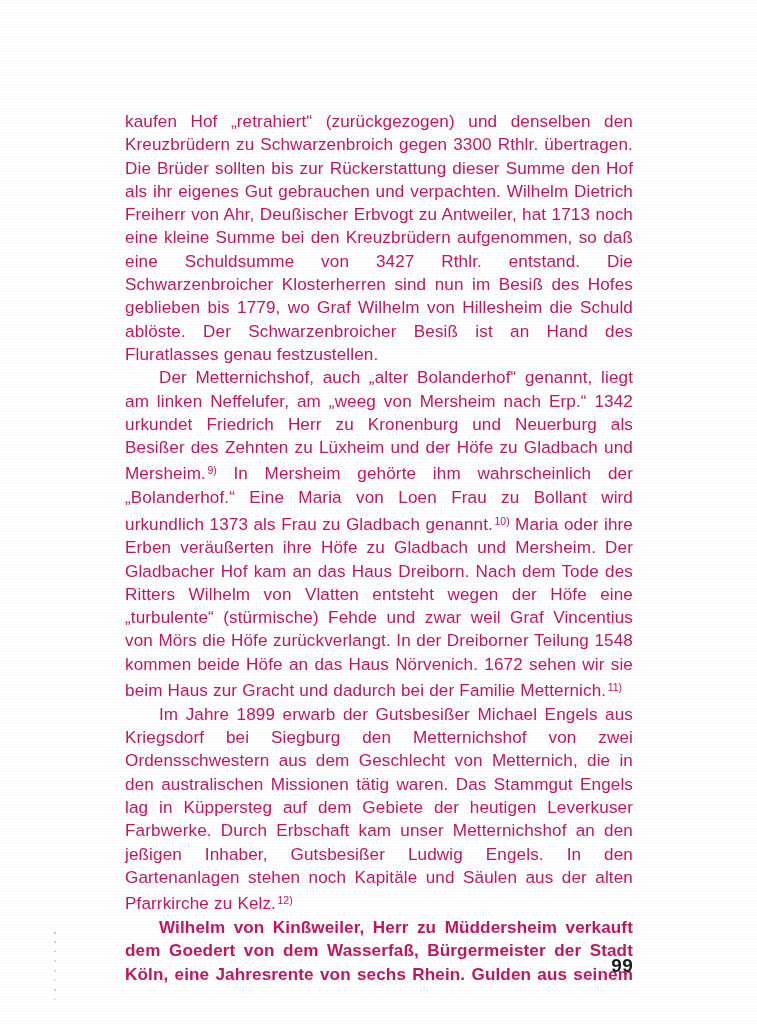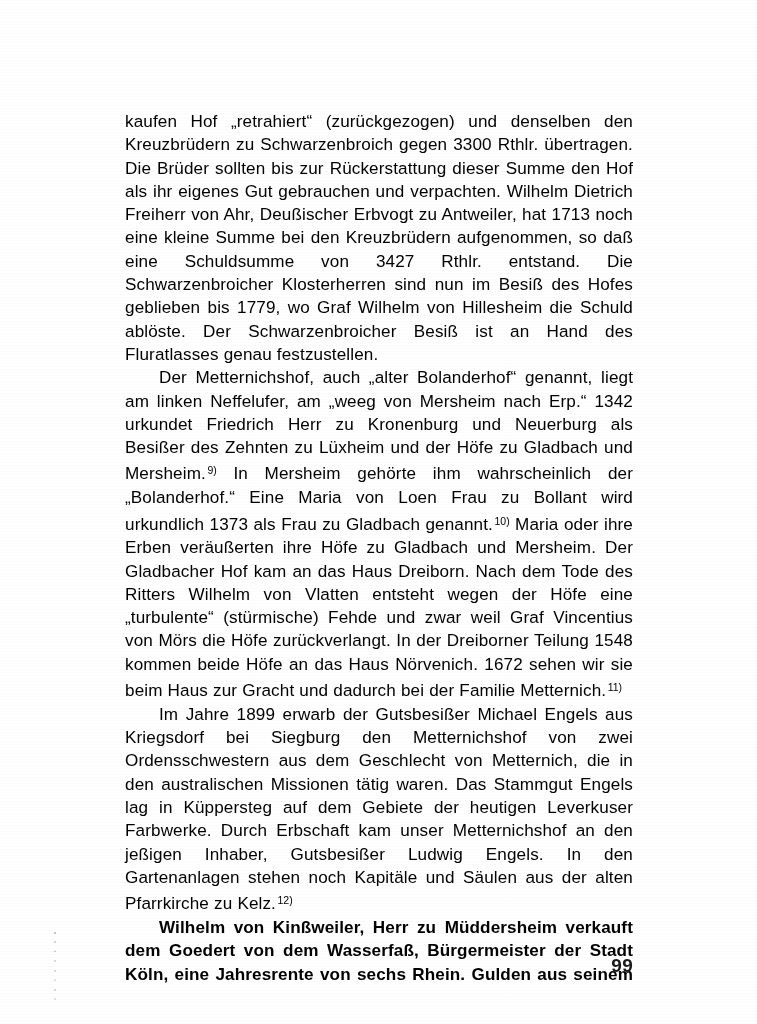--- a/index.html
+++ b/index.html
@@ -38,21 +38,21 @@
     position: absolute;
     left: 125px;
     top: 110px;
     width: 508px;
   }
 
   .para {
     margin: 0;
     font-size: 17.1px;
     line-height: 23.3px;
-    color: #000000;
+    color: #be185d;
     text-align: justify;
     text-justify: inter-word;
     letter-spacing: 0.12px;
     word-spacing: 0.2px;
     -webkit-font-smoothing: none;
   }
   .para.indent {
     text-indent: 34px;
   }
   

